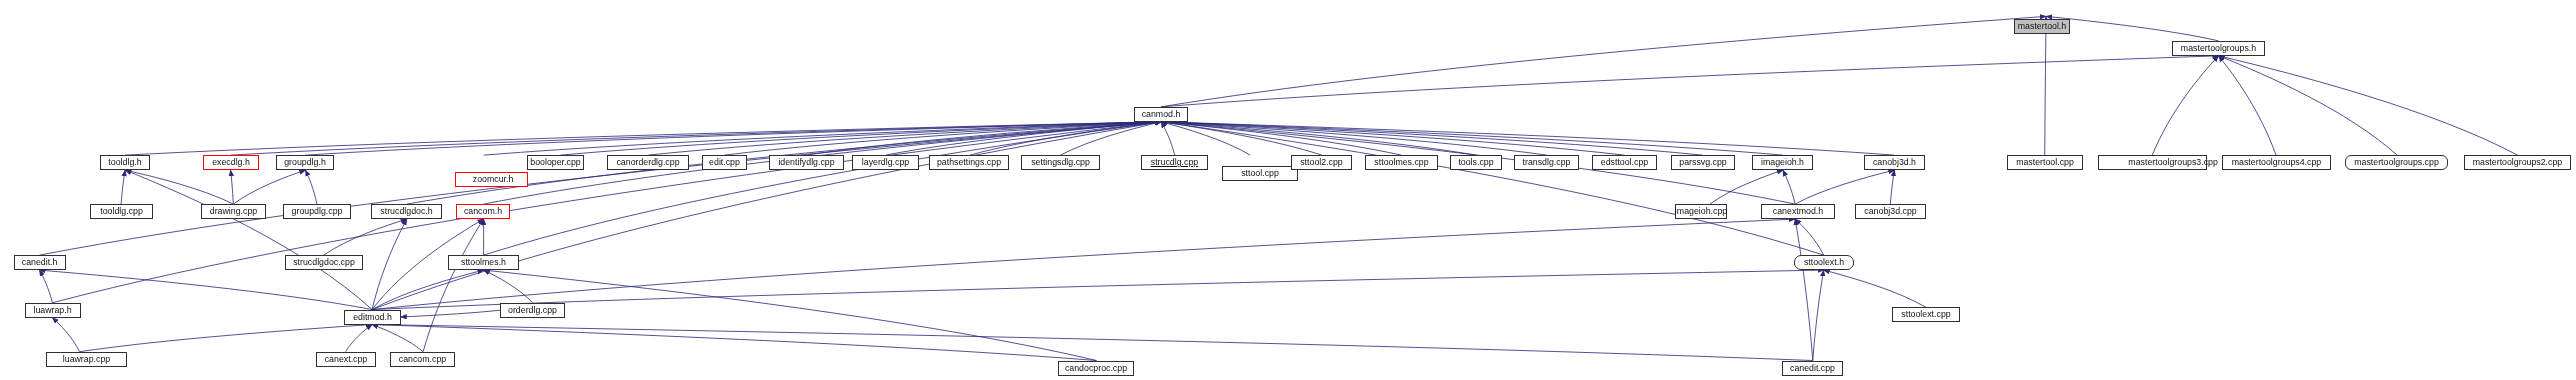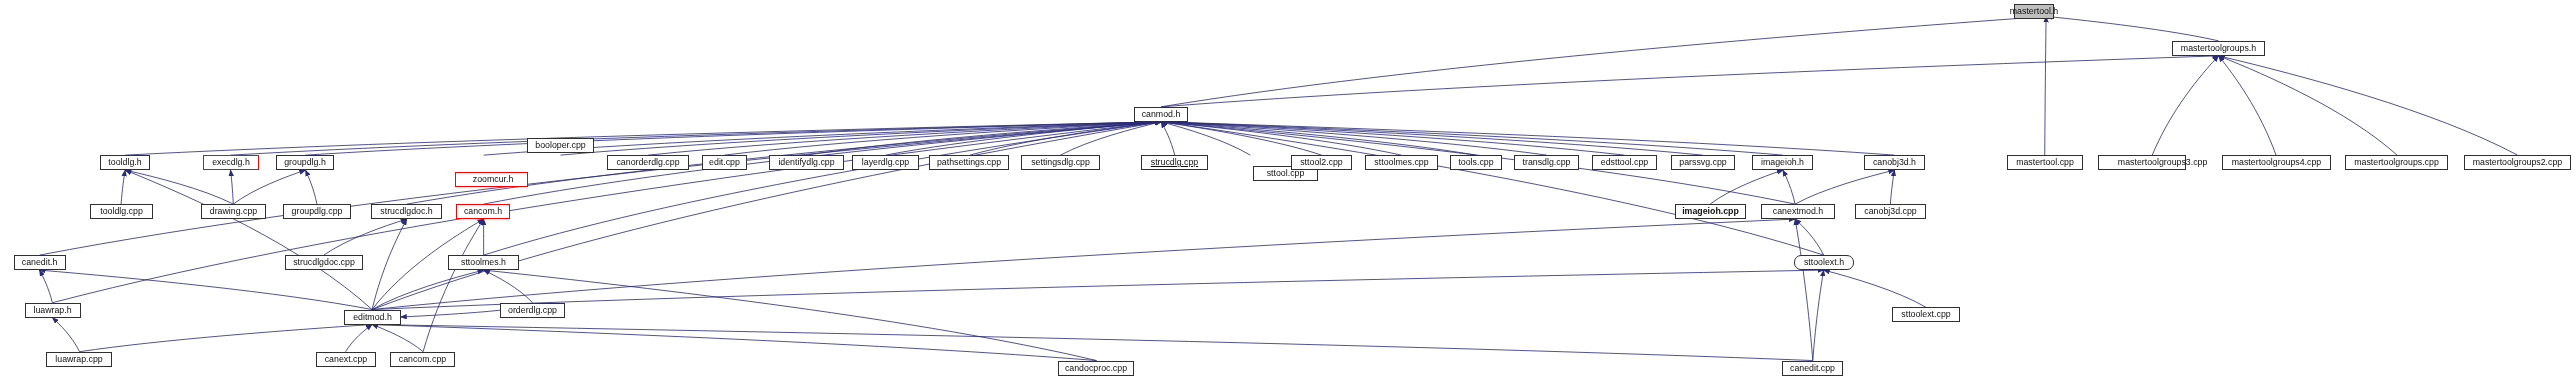--- a/index.html
+++ b/index.html
@@ -113,65 +113,65 @@
         <path d="M117,517 C105.8,494.5 88.2,477 77,467"></path>
         <path d="M508,517 C518.92,499 536.08,485 547,477"></path>
         <path d="M622,517 C601,499 568,485 547,477"></path>
         <path d="M117,517 C237.4,499 426.59999999999997,485 547,477"></path>
         <path d="M735,456 C694.12,460.5 629.88,464 589,466"></path>
         <path d="M1612,530 C1313.8,506.15 845.2,487.6 547,477"></path>
         <path d="M2665,530 C2071.96,506.15 1140.04,487.6 547,477"></path>
       </g>
   </svg>
   <div id="node-layer">
-      <div class="node root" style="left: 2014px; top: 4px; width: 40px;">mastertool.h</div>
+      <div class="node root" style="left: 2014px; top: 19px; width: 56px;">mastertool.h</div>
       <div class="node" style="left: 2172px; top: 41px; width: 93px;">mastertoolgroups.h</div>
       <div class="node" style="left: 1134px; top: 107px; width: 54px;">canmod.h</div>
       <div class="node" style="left: 100px; top: 155px; width: 50px;">tooldlg.h</div>
       <div class="node red" style="left: 203px; top: 155px; width: 56px;">execdlg.h</div>
       <div class="node" style="left: 276px; top: 155px; width: 58px;">groupdlg.h</div>
       <div class="node red" style="left: 455px; top: 172px; width: 73px; padding-left: 8px;">zoomcur.h</div>
-      <div class="node" style="left: 527px; top: 138px; width: 67px;">booloper.cpp</div>
+      <div class="node" style="left: 527px; top: 155px; width: 57px;">booloper.cpp</div>
       <div class="node" style="left: 607px; top: 155px; width: 82px;">canorderdlg.cpp</div>
       <div class="node" style="left: 702px; top: 155px; width: 45px;">edit.cpp</div>
       <div class="node" style="left: 769px; top: 155px; width: 75px;">identifydlg.cpp</div>
       <div class="node" style="left: 852px; top: 155px; width: 67px;">layerdlg.cpp</div>
       <div class="node" style="left: 929px; top: 155px; width: 80px;">pathsettings.cpp</div>
       <div class="node" style="left: 1021px; top: 155px; width: 79px;">settingsdlg.cpp</div>
       <div class="node" style="left: 1141px; top: 155px; width: 67px; text-decoration: underline;">strucdlg.cpp</div>
-      <div class="node" style="left: 1222px; top: 166px; width: 65px; margin-left: 31px;">sttool.cpp</div>
+      <div class="node" style="left: 1222px; top: 166px; width: 76px;">sttool.cpp</div>
       <div class="node" style="left: 1291px; top: 155px; width: 61px;">sttool2.cpp</div>
       <div class="node" style="left: 1365px; top: 155px; width: 73px;">sttoolmes.cpp</div>
       <div class="node" style="left: 1450px; top: 155px; width: 52px;">tools.cpp</div>
       <div class="node" style="left: 1514px; top: 155px; width: 65px;">transdlg.cpp</div>
       <div class="node" style="left: 1592px; top: 155px; width: 65px;">edsttool.cpp</div>
       <div class="node" style="left: 1671px; top: 155px; width: 64px;">parssvg.cpp</div>
       <div class="node" style="left: 1752px; top: 155px; width: 61px;">imageioh.h</div>
       <div class="node" style="left: 1864px; top: 155px; width: 61px;">canobj3d.h</div>
       <div class="node" style="left: 2007px; top: 155px; width: 76px;">mastertool.cpp</div>
-      <div class="node" style="left: 2098px; top: 155px; width: 88px; padding-left: 46px;">mastertoolgroups3.cpp</div>
+      <div class="node" style="left: 2098px; top: 155px; width: 109px; padding-left: 46px;">mastertoolgroups3.cpp</div>
       <div class="node" style="left: 2222px; top: 155px; width: 109px;">mastertoolgroups4.cpp</div>
-      <div class="node" style="left: 2345px; top: 155px; width: 103px;">mastertoolgroups.cpp</div>
+      <div class="node" style="left: 2345px; top: 155px; width: 103px; border-radius: 6px;">mastertoolgroups.cpp</div>
       <div class="node" style="left: 2464px; top: 155px; width: 107px;">mastertoolgroups2.cpp</div>
       <div class="node" style="left: 90px; top: 204px; width: 63px;">tooldlg.cpp</div>
       <div class="node" style="left: 201px; top: 204px; width: 65px;">drawing.cpp</div>
       <div class="node" style="left: 283px; top: 204px; width: 68px;">groupdlg.cpp</div>
       <div class="node" style="left: 371px; top: 204px; width: 71px;">strucdlgdoc.h</div>
       <div class="node red" style="left: 456px; top: 204px; width: 54px;">cancom.h</div>
-      <div class="node" style="left: 1675px; top: 204px; width: 71px; font-weight: bold;">imageioh.cpp</div>
+      <div class="node" style="left: 1675px; top: 204px; width: 52px;">imageioh.cpp</div>
       <div class="node" style="left: 1761px; top: 204px; width: 74px;">canextmod.h</div>
       <div class="node" style="left: 1855px; top: 204px; width: 71px;">canobj3d.cpp</div>
       <div class="node" style="left: 285px; top: 255px; width: 78px;">strucdlgdoc.cpp</div>
       <div class="node" style="left: 448px; top: 255px; width: 71px;">sttoolmes.h</div>
       <div class="node" style="left: 1794px; top: 255px; width: 60px; border-radius: 7px;">sttoolext.h</div>
       <div class="node" style="left: 13.6px; top: 255px; width: 52px;">canedit.h</div>
       <div class="node" style="left: 500px; top: 303px; width: 65px;">orderdlg.cpp</div>
       <div class="node" style="left: 24.5px; top: 303px; width: 56px;">luawrap.h</div>
       <div class="node" style="left: 344px; top: 310px; width: 57px;">editmod.h</div>
       <div class="node" style="left: 1892px; top: 307px; width: 68px;">sttoolext.cpp</div>
-      <div class="node" style="left: 46px; top: 352px; width: 66px;">luawrap.cpp</div>
+      <div class="node" style="left: 46px; top: 352px; width: 81px;">luawrap.cpp</div>
       <div class="node" style="left: 316px; top: 352px; width: 60px;">canext.cpp</div>
       <div class="node" style="left: 390px; top: 352px; width: 65px;">cancom.cpp</div>
       <div class="node" style="left: 1058px; top: 361px; width: 76px;">candocproc.cpp</div>
       <div class="node" style="left: 1782px; top: 361px; width: 61px;">canedit.cpp</div>
     </div>
 </div>
 
 
 </body></html>

